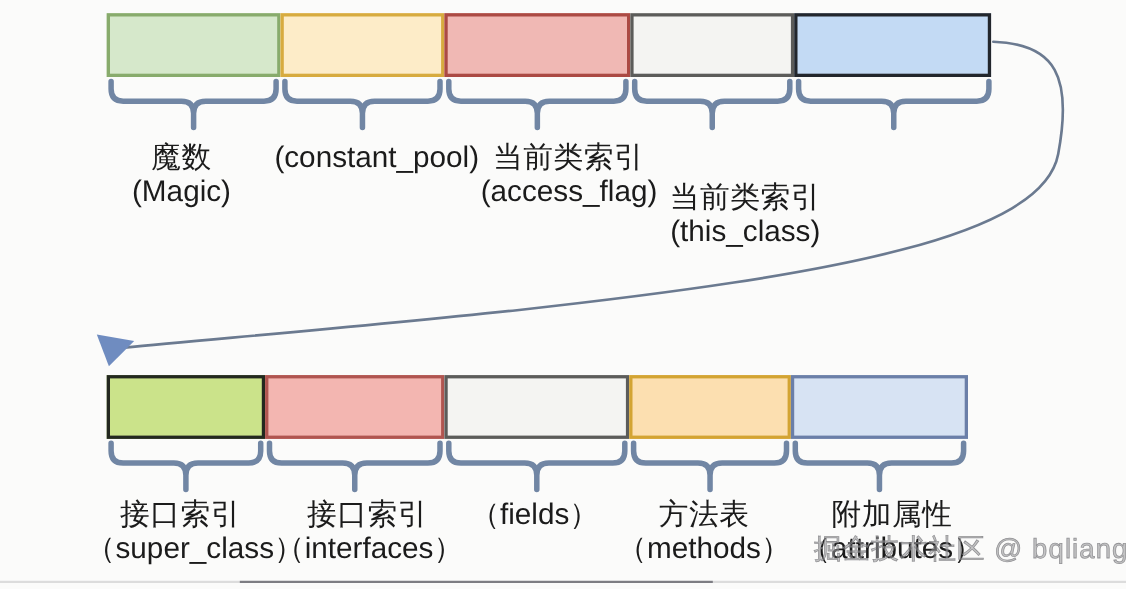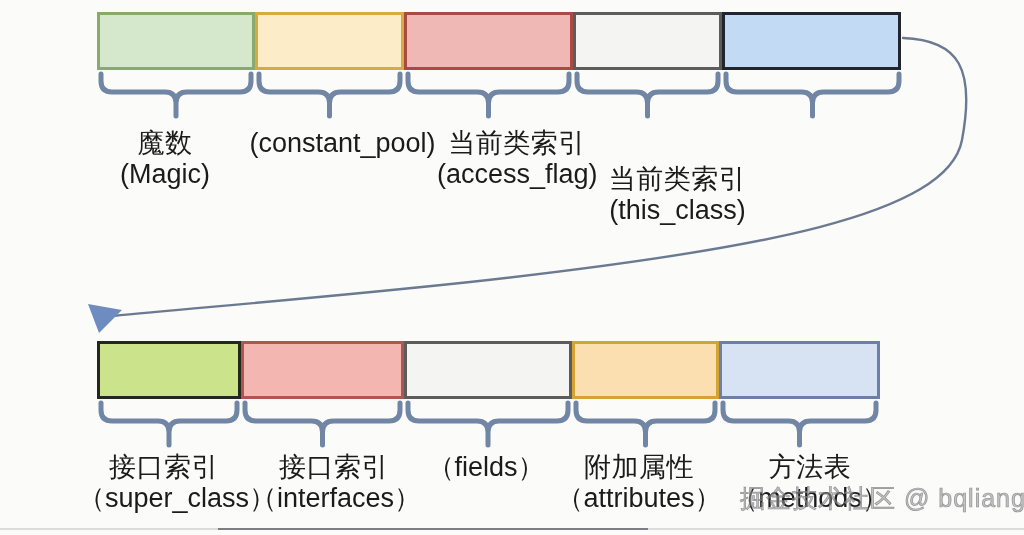--- a/index.html
+++ b/index.html
@@ -199,27 +199,27 @@
         <div class="label-cn">接口索引</div>
         <div class="label-en">（super_class）</div>
       </div>
       <div class="label-cell" style="width: 168px;">
         <div class="label-cn">接口索引</div>
         <div class="label-en">（interfaces）</div>
       </div>
       <div class="label-cell" style="width: 136px;">
         <div class="label-en">（fields）</div>
       </div>
+      <div class="label-cell" style="width: 172px;">
+        <div class="label-cn">方法表</div>
+        <div class="label-en">（methods）</div>
+      </div>
       <div class="label-cell" style="width: 170px;">
         <div class="label-cn">附加属性</div>
         <div class="label-en">（attributes）</div>
-      </div>
-      <div class="label-cell" style="width: 172px;">
-        <div class="label-cn">方法表</div>
-        <div class="label-en">（methods）</div>
       </div>
     </div>
 
   <svg id="connector" viewBox="0 0 1024 535">
     <path id="connector-path" d="M 903,38 C 960,40 975,70 962,140 C 948,215 760,250 470,282 C 330,297 195,308 113,316" fill="none" stroke="#6b7a90" stroke-width="2.4" stroke-linecap="round"></path>
     <polygon id="connector-head" points="99,333 88,304 122,310" fill="#6f8cc0"></polygon>
   </svg>
 
   <div id="watermark">掘金技术社区 @ bqliang</div>
 

